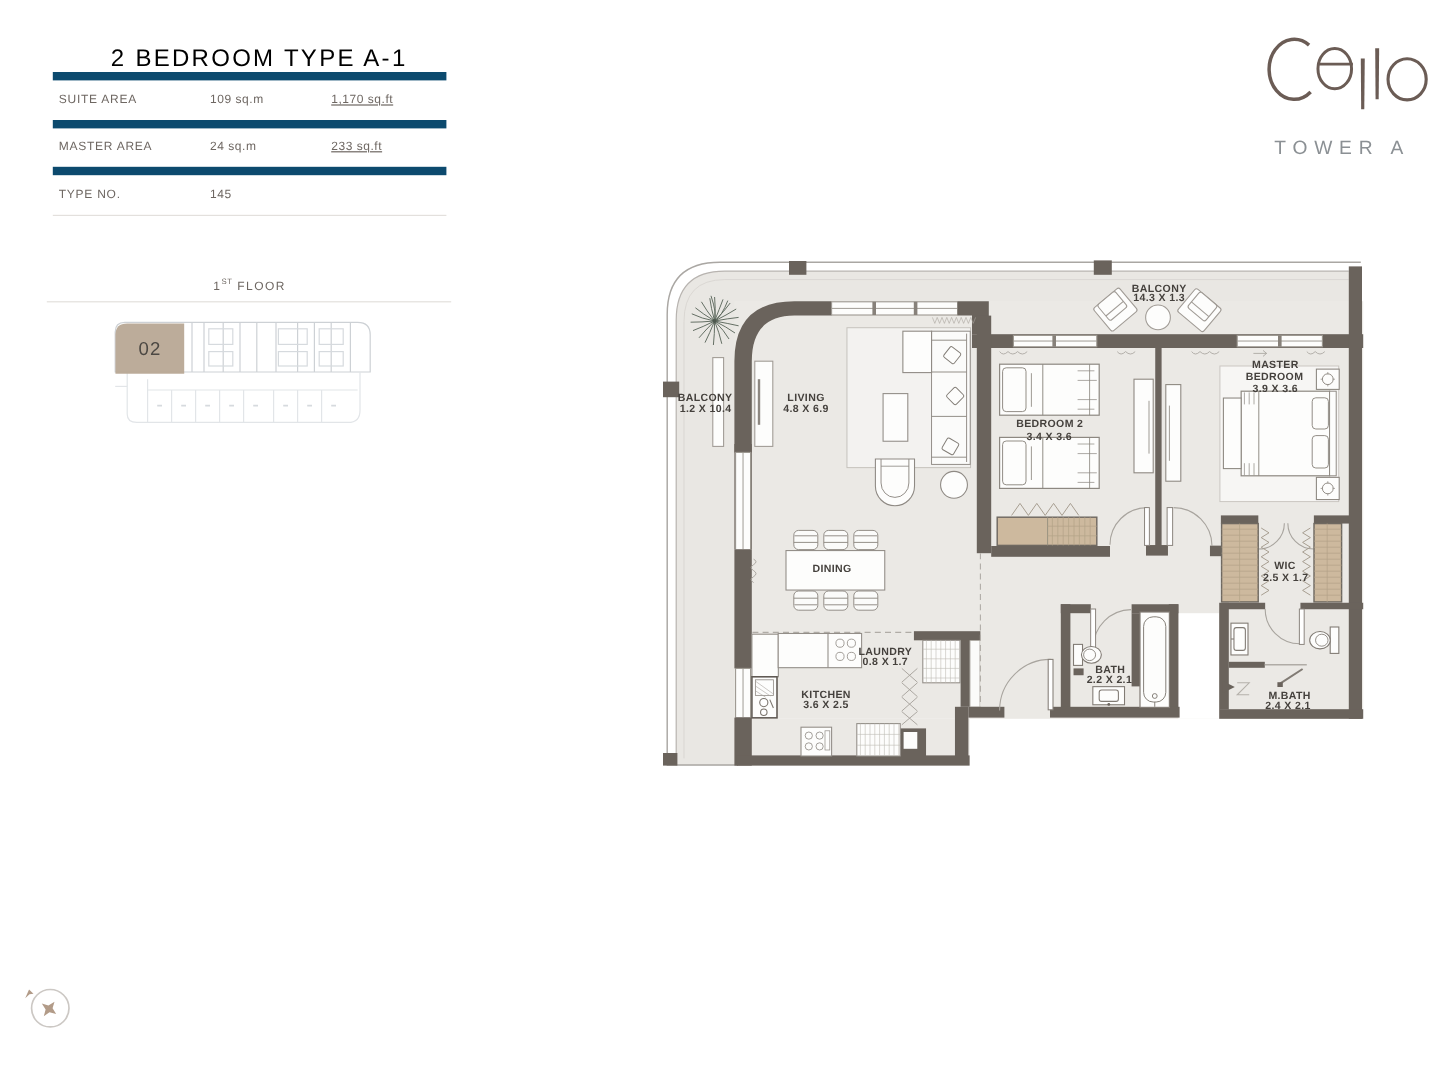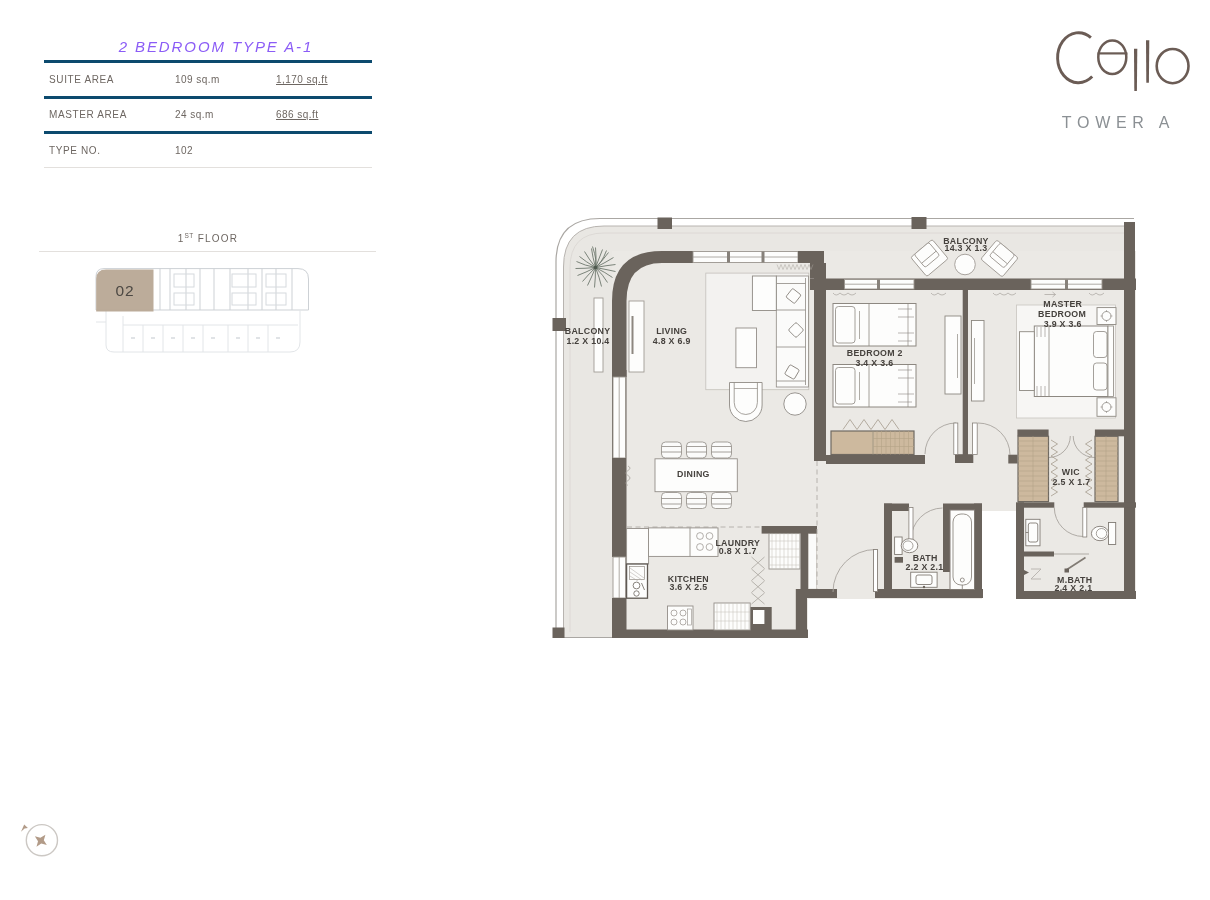--- a/index.html
+++ b/index.html
@@ -1,20 +1,20 @@
 <!DOCTYPE html>
 <html><head>
 <meta charset="utf-8">
 <style>
   html,body{margin:0;padding:0;background:#fff;}
   body{width:1210px;height:900px;position:relative;font-family:"Liberation Sans", sans-serif;overflow:hidden;}
   .panel{position:absolute;left:44px;top:36px;width:328px;color:#6e6762;}
-  .ptitle{position:absolute;left:8px;top:2px;width:328px;text-align:center;font-size:15px;letter-spacing:1.9px;color:#8b5cf6;white-space:nowrap;font-style:italic;}
+  .ptitle{position:absolute;left:8px;top:2px;width:328px;text-align:center;font-size:20px;letter-spacing:1.9px;color:#000000;white-space:nowrap;}
   .tbl{position:absolute;left:0;top:24px;width:328px;}
-  .row{display:flex;align-items:center;height:32.6px;border-top:3px solid #0c4a6e;font-size:10px;letter-spacing:0.62px;white-space:nowrap;padding-left:5px;}
+  .row{display:flex;align-items:center;height:32.6px;border-top:7px solid #0c4a6e;font-size:10px;letter-spacing:0.62px;white-space:nowrap;padding-left:5px;}
   .row .lab{width:126px;}
   .row .v1{width:101px;letter-spacing:0.45px;}
   .row .v2{flex:1;letter-spacing:0.45px;text-decoration:underline;}
   .rowend{border-top:1px solid #e3e0dd;height:0;}
   .floorlab{position:absolute;left:-11px;top:195.5px;width:328px;text-align:center;font-size:10px;letter-spacing:1.2px;color:#6e6762;}
   .floorline{position:absolute;left:-5px;top:214.5px;width:337px;border-top:1px solid #e3e0dd;}
   sup{font-size:6.5px;letter-spacing:0.5px;}
 </style>
 </head>
 <body>
@@ -26,27 +26,27 @@
 
     <div class="row">
         <span class="lab">SUITE AREA</span>
         <span class="v1">109 sq.m</span>
         <span class="v2">1,170 sq.ft</span>
       </div>
 
     <div class="row">
         <span class="lab">MASTER AREA</span>
         <span class="v1">24 sq.m</span>
-        <span class="v2">686 sq.ft</span>
+        <span class="v2">233 sq.ft</span>
       </div>
 
 
     <div class="row">
         <span class="lab">TYPE NO.</span>
-        <span class="v1">102</span>
+        <span class="v1">145</span>
         <span class="v2"></span>
       </div>
     <div class="rowend"></div>
   </div>
 
   <div class="floorlab" style="left:0;">1<sup>ST</sup> FLOOR</div>
   <div class="floorline"></div>
 </div>
 <svg id="art" width="1210" height="900" viewBox="0 0 1210 900" style="position:absolute;left:0;top:0;" xmlns="http://www.w3.org/2000/svg">
 

